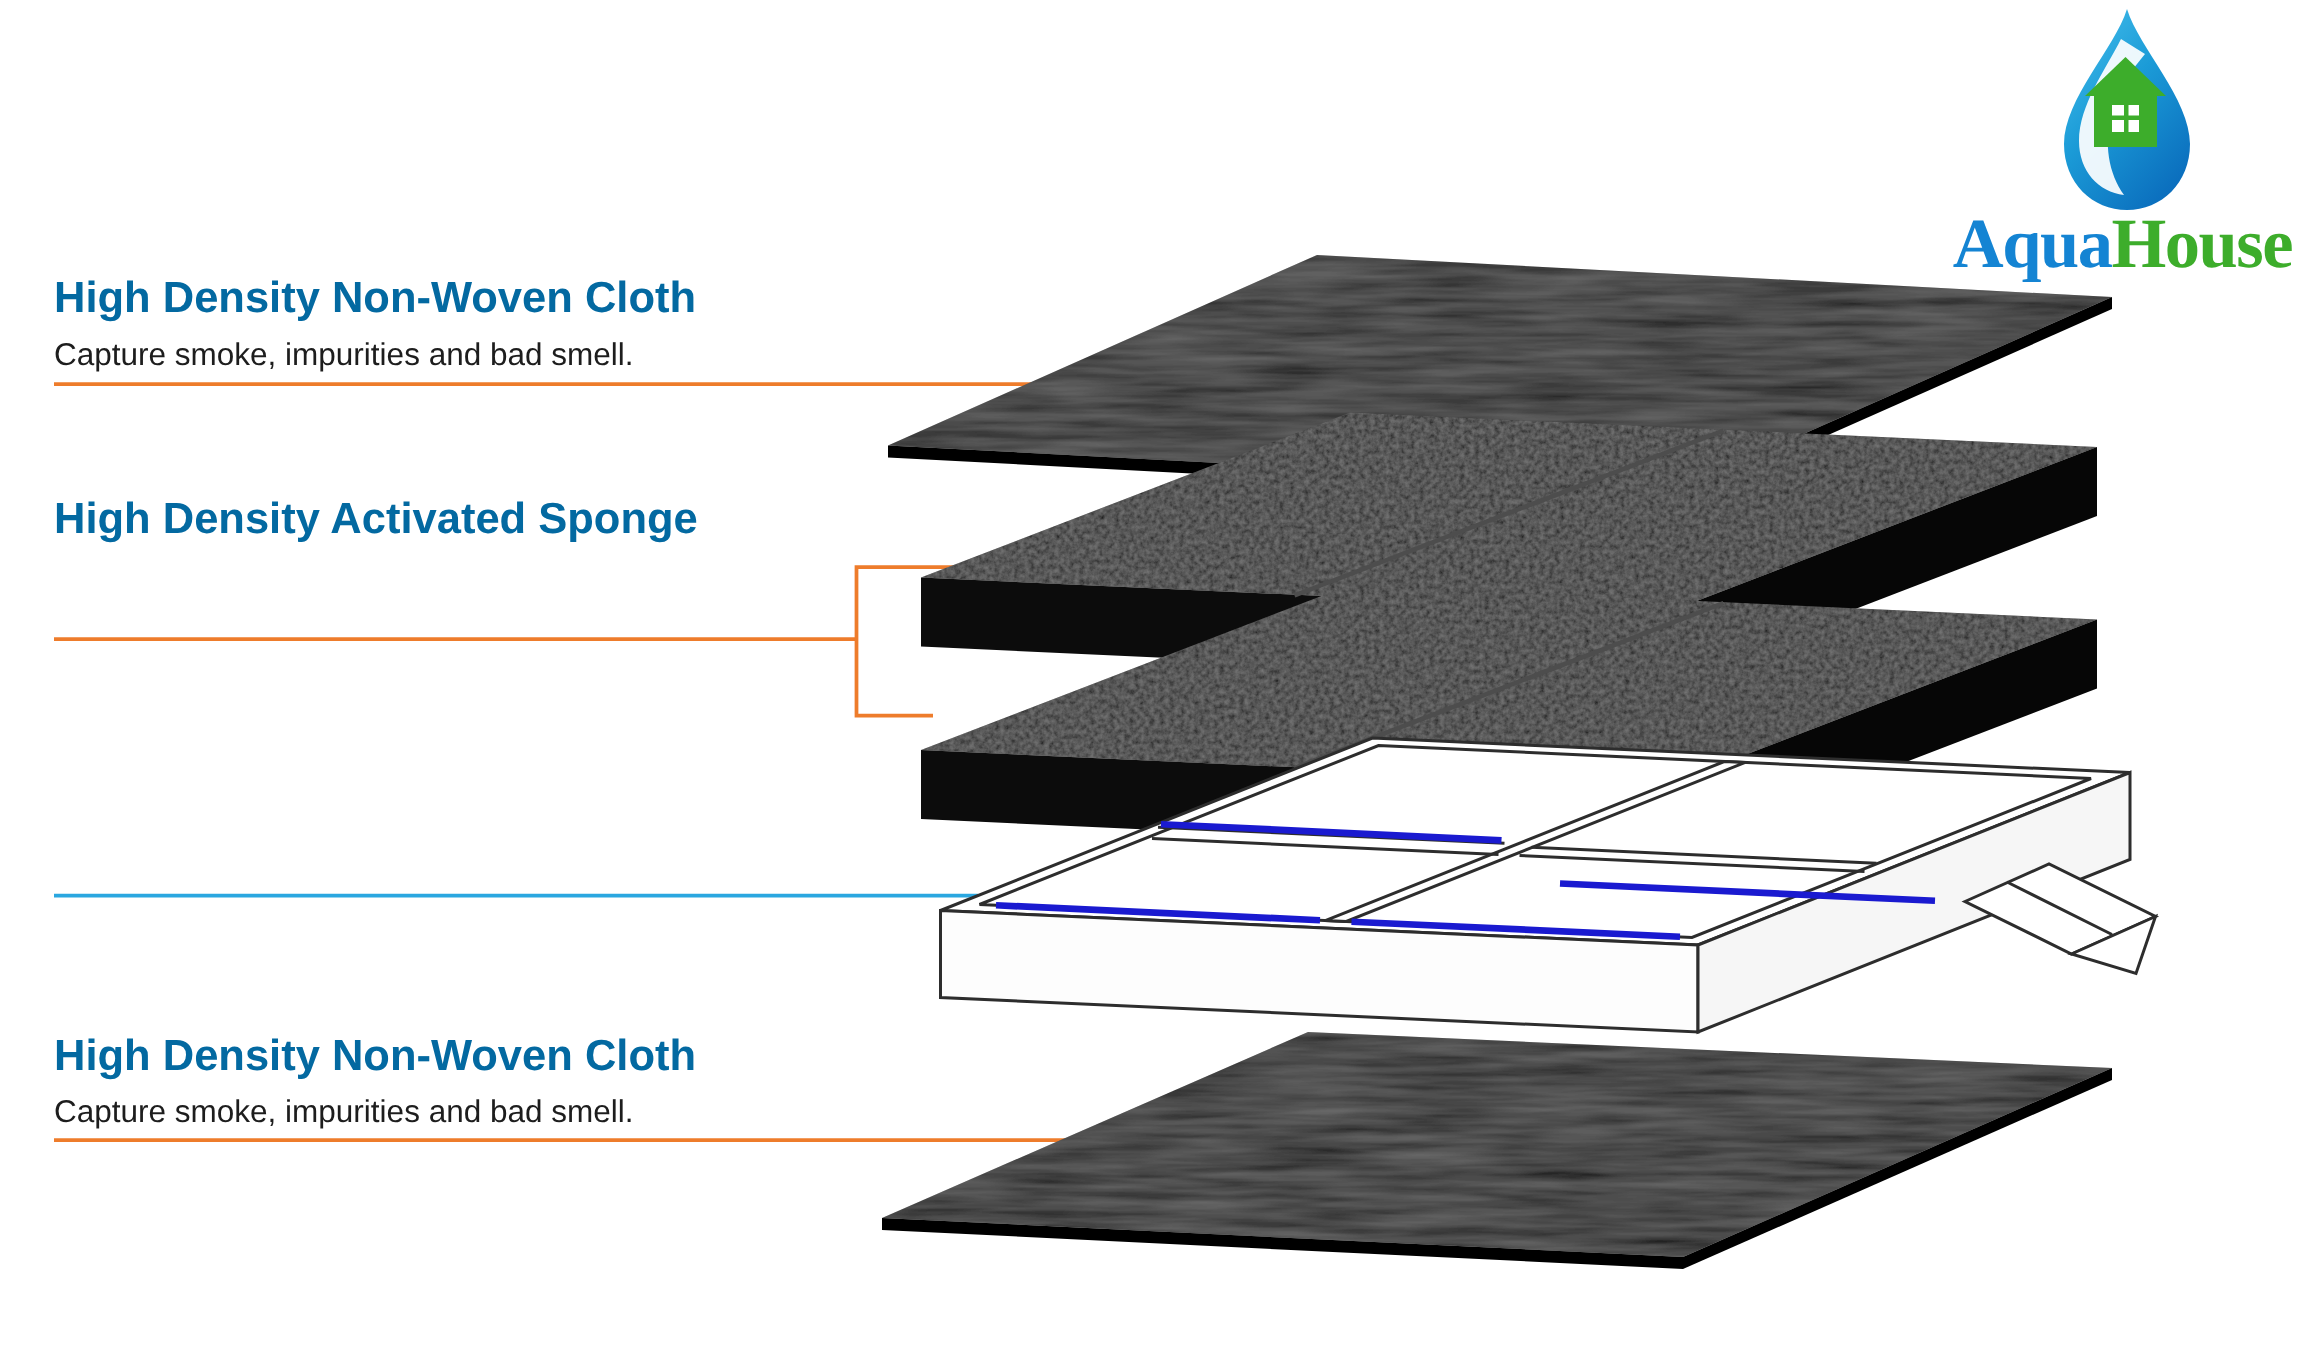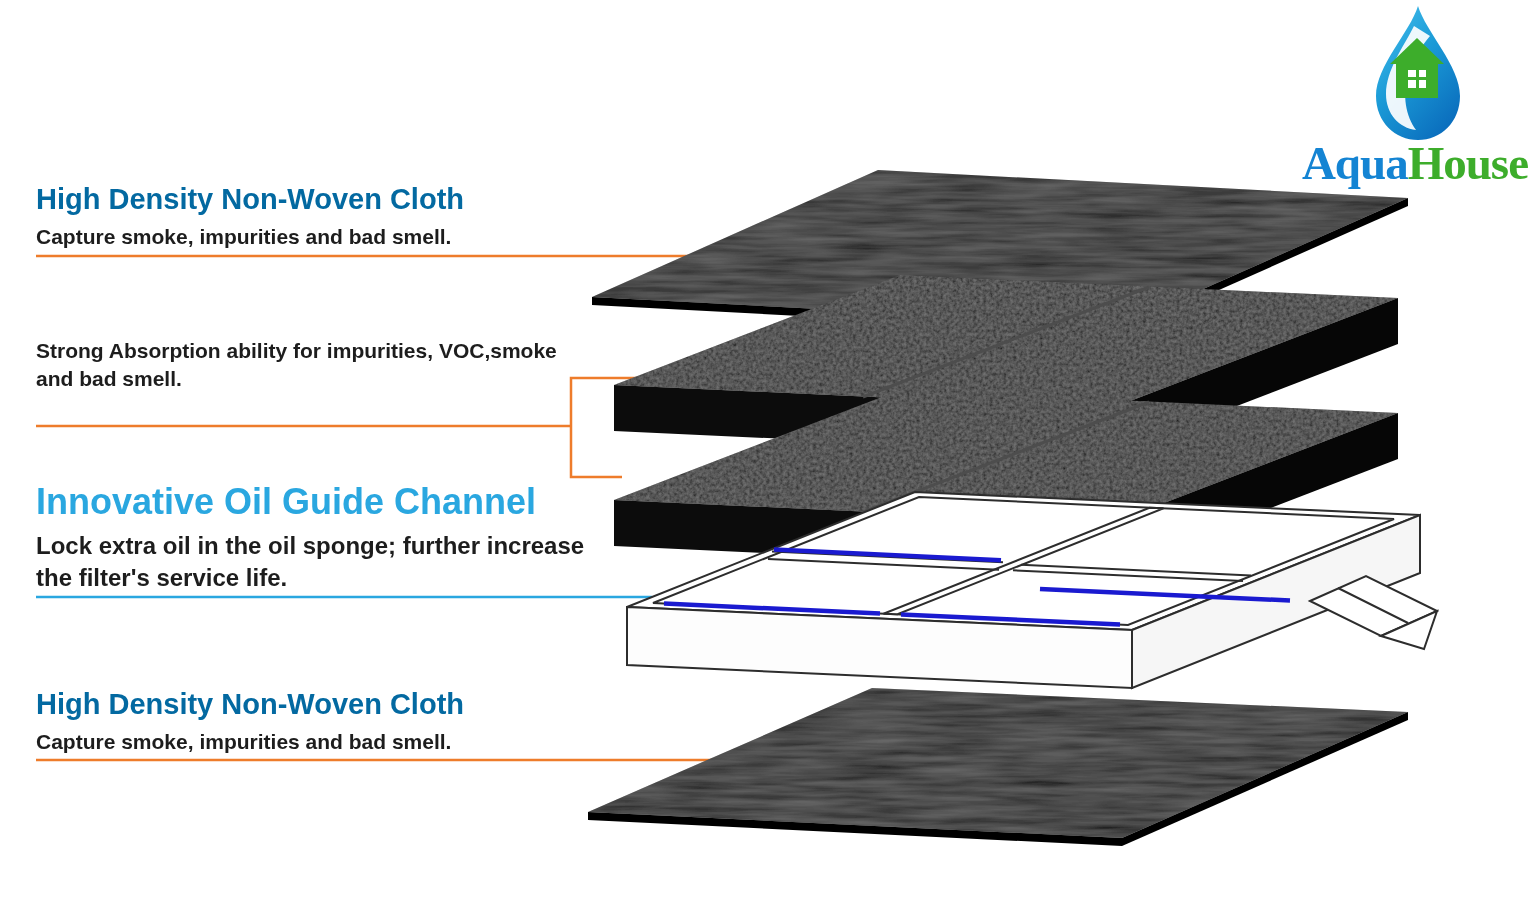--- a/index.html
+++ b/index.html
@@ -6,21 +6,21 @@
   body {
     width:1532px; height:912px; position:relative; overflow:hidden;
     background:#ffffff;
     font-family:"Liberation Sans", sans-serif;
   }
   .stage { position:absolute; inset:0; }
   svg.diagram { position:absolute; left:0; top:0; display:block; }
 
   .ann { position:absolute; left:36px; }
   .ann h2 { margin:0; font-weight:bold; letter-spacing:0; }
-  .ann p  { margin:7px 0 0; color:#1d1d1d; font-size:21px; line-height:1.32;font-weight:bold; }
+  .ann p  { margin:7px 0 0; color:#1d1d1d; font-size:21px; line-height:1.32; }
   .ann.orange h2 { color:#0369a1; font-size:29px; }
   .ann.blue h2   { color:#2aa7e0; font-size:36px; }
   .ann1 { top:183px; }
   .ann2 { top:330px; }
   .ann2 p { width:525px; }
   .ann3 { top:481px; }
   .ann3 p { font-size:24px; width:588px; }
   .ann4 { top:688px; }
 
   .logo { position:absolute; left:1268px; top:0; width:262px; height:186px; }
@@ -126,27 +126,23 @@
       <polygon points="1122,838 1408,712 1408,720 1122,846" fill="#000000"></polygon>
     </g>
   </svg>
 
   <div class="ann ann1 orange">
     <h2>High Density Non-Woven Cloth</h2>
     <p>Capture smoke, impurities and bad smell.</p>
   </div>
 
   <div class="ann ann2 orange">
-    <p>Strong Absorption ability for impurities, VOC,smoke and bad smell.</p>
+    <h2>High Density Activated Sponge</h2>
   </div>
 
-  <div class="ann ann3 blue">
-    <h2>Innovative Oil Guide Channel</h2>
-    <p>Lock extra oil in the oil sponge; further increase the filter's service life.</p>
-  </div>
 
   <div class="ann ann4 orange">
     <h2>High Density Non-Woven Cloth</h2>
     <p>Capture smoke, impurities and bad smell.</p>
   </div>
 
   <div class="logo">
     <div class="icon-wrap">
       <svg width="124" height="140" viewBox="0 0 124 140">
         <defs>

